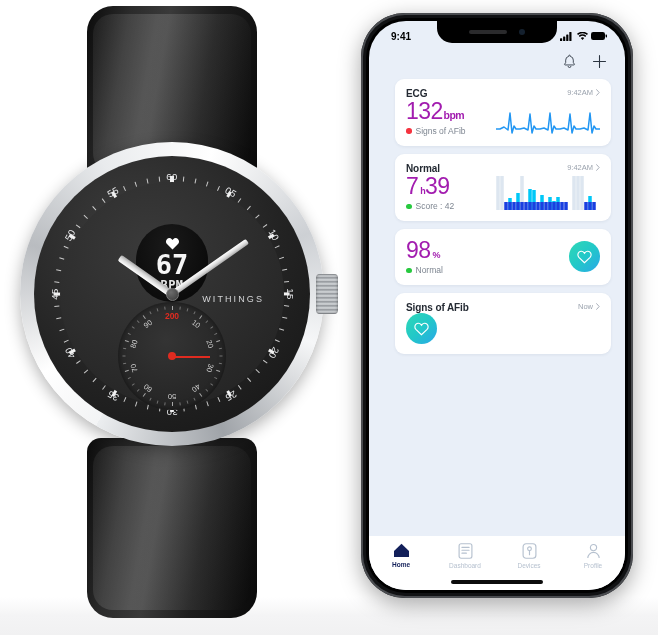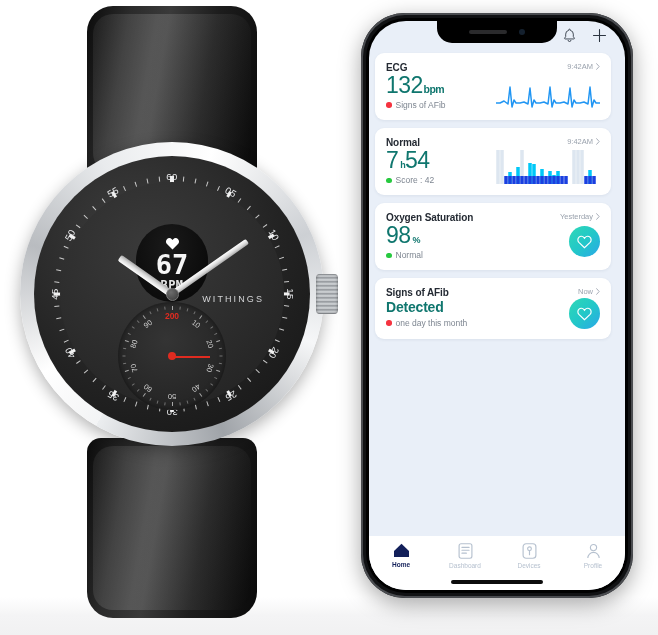--- a/index.html
+++ b/index.html
@@ -95,29 +95,29 @@
 
   #statusbar { height: 26px; flex: 0 0 26px; display: flex; align-items: center;
     justify-content: space-between; padding: 4px 18px 0 22px; font-size: 10px; font-weight: 700; color: #000; }
   #status-icons { display: flex; align-items: center; gap: 3.5px; }
 
   #topbar { flex: 0 0 28px; display: flex; align-items: center; justify-content: flex-end;
     gap: 16px; padding: 0 18px 0 0; }
   #screen-title { flex: 0 0 30px; padding: 0 18px; font-size: 15.5px; font-weight: 700;
     color: #1b1f27; letter-spacing: -.2px; }
 
-  #cards { flex: 1 1 auto; padding: 4px 14px 0 6px; display: flex; flex-direction: column; gap: 8px; }
+  #cards { flex: 1 1 auto; padding: 4px 14px 0 26px; display: flex; flex-direction: column; gap: 8px; }
   .card { background: #fff; border-radius: 9px; padding: 9px 11px 10px 11px;
     box-shadow: 0 1px 3px rgba(40,60,90,0.08); position: relative; }
   .card-head { display: flex; justify-content: space-between; align-items: flex-start; }
   .card-title { font-size: 10px; font-weight: 700; color: #242a33; letter-spacing: -.1px; }
   .card-time { font-size: 7.5px; color: #9aa2ad; display: flex; align-items: center; gap: 3px; }
   .card-body { display: flex; justify-content: space-between; align-items: center; }
   .card-left { display: flex; flex-direction: column; gap: 3px; }
-  .metric { font-size: 23px; font-weight: 400; color: #0f766e; line-height: 1.05;
+  .metric { font-size: 23px; font-weight: 400; color: #a21caf; line-height: 1.05;
     letter-spacing: -.6px; display: flex; align-items: baseline; }
   .metric .unit { font-size: 10.5px; font-weight: 700; margin-left: 1px; }
   .metric .unit-sm { font-size: 9px; font-weight: 700; margin-left: 2px; }
   .metric.word { font-size: 14px; font-weight: 700; letter-spacing: -.2px; }
   .status-line { display: flex; align-items: center; gap: 4px; font-size: 8.5px; color: #7e8691; }
   .dot { width: 5.5px; height: 5.5px; border-radius: 50%; flex: 0 0 5.5px; }
 
   .viz { width: 104px; height: 34px; }
   .badge { width: 31px; height: 31px; border-radius: 50%;
     background: linear-gradient(135deg,#2fd8b6 0%,#22c8c8 50%,#2aa7e8 100%);
@@ -305,20 +305,40 @@
 
   <div id="phone">
    <div id="phone-inner">
     <div id="screen">
 
       <div id="notch">
         <div id="speaker"></div>
         <div id="frontcam"></div>
       </div>
 
+      <div id="statusbar">
+        <span>9:41</span>
+        <span id="status-icons">
+          <svg width="13" height="9" viewBox="0 0 13 9">
+            <rect x="0" y="6.2" width="2.2" height="2.8" rx=".6" fill="#000"></rect>
+            <rect x="3.1" y="4.4" width="2.2" height="4.6" rx=".6" fill="#000"></rect>
+            <rect x="6.2" y="2.4" width="2.2" height="6.6" rx=".6" fill="#000"></rect>
+            <rect x="9.3" y="0" width="2.2" height="9" rx=".6" fill="#000"></rect>
+          </svg>
+          <svg width="11" height="9" viewBox="0 0 12 9">
+            <path d="M6 8.4 4.1 6.2a3 3 0 0 1 3.8 0L6 8.4z" fill="#000"></path>
+            <path d="M1.9 3.7a6 6 0 0 1 8.2 0l-1.1 1.3a4.4 4.4 0 0 0-6 0L1.9 3.7z" fill="#000"></path>
+            <path d="M0 1.6a8.9 8.9 0 0 1 12 0l-1.1 1.3a7.3 7.3 0 0 0-9.8 0L0 1.6z" fill="#000"></path>
+          </svg>
+          <svg width="16" height="8" viewBox="0 0 16 8">
+            <rect x="0" y="0" width="14" height="8" rx="2.2" fill="#000"></rect>
+            <rect x="14.6" y="2.6" width="1.4" height="2.8" rx=".6" fill="#000"></rect>
+          </svg>
+        </span>
+      </div>
 
       <div id="topbar">
         <svg width="13" height="15" viewBox="0 0 18 20">
           <path d="M9 1.2a1.1 1.1 0 0 1 1.1 1.1v.6a5.3 5.3 0 0 1 4.2 5.2v3.3l1.4 2.3a.7.7 0 0 1-.6 1.1H2.9a.7.7 0 0 1-.6-1.1l1.4-2.3V8.1a5.3 5.3 0 0 1 4.2-5.2v-.6A1.1 1.1 0 0 1 9 1.2z" fill="none" stroke="#2b3440" stroke-width="1.2"></path>
           <path d="M7 16.3a2 2 0 0 0 4 0" fill="none" stroke="#2b3440" stroke-width="1.2"></path>
         </svg>
         <svg width="15" height="15" viewBox="0 0 18 18">
           <path d="M9 1.8v14.4M1.8 9h14.4" stroke="#2b3440" stroke-width="1.3" stroke-linecap="round"></path>
         </svg>
       </div>
@@ -361,21 +381,21 @@
               <svg width="4" height="7" viewBox="0 0 5 9">
                 <path d="M.7.8 4 4.5.7 8.2" fill="none" stroke="#9aa2ad" stroke-width="1.1" stroke-linecap="round"></path>
               </svg>
             </div>
           </div>
           <div class="card-body">
             <div class="card-left">
               <div class="metric">
                 <span>7</span>
                 <span class="unit-sm">h</span>
-                <span>54</span>
+                <span>39</span>
               </div>
               <div class="status-line">
                 <span class="dot" id="dot-sleep" style="background: rgb(39, 201, 63);"></span>
                 <span>Score : 42</span>
               </div>
             </div>
             <svg class="viz" id="sleep-viz" viewBox="0 0 104 34" preserveAspectRatio="none">
                   <rect x="0.25" width="3.50" height="34" y="0" fill="#dde6f0"></rect>
                   <rect x="4.25" width="3.50" height="34" y="0" fill="#dde6f0"></rect>
                   <rect x="8.25" width="3.50" height="8" y="26" fill="#1a3fe0"></rect>
@@ -408,29 +428,20 @@
                   <rect x="84.25" width="3.50" height="34" y="0" fill="#dde6f0"></rect>
                   <rect x="88.25" width="3.50" height="8" y="26" fill="#1a3fe0"></rect>
                   <rect x="92.25" width="3.50" height="14" y="20" fill="#00c8f8"></rect>
                   <rect x="92.25" width="3.50" height="8" y="26" fill="#1a3fe0"></rect>
                   <rect x="96.25" width="3.50" height="8" y="26" fill="#1a3fe0"></rect>
                 </svg>
           </div>
         </div>
 
         <div class="card">
-          <div class="card-head">
-            <div class="card-title">Oxygen Saturation</div>
-            <div class="card-time">
-              <span>Yesterday</span>
-              <svg width="4" height="7" viewBox="0 0 5 9">
-                <path d="M.7.8 4 4.5.7 8.2" fill="none" stroke="#9aa2ad" stroke-width="1.1" stroke-linecap="round"></path>
-              </svg>
-            </div>
-          </div>
           <div class="card-body">
             <div class="card-left">
               <div class="metric">
                 <span>98</span>
                 <span class="unit-sm">%</span>
               </div>
               <div class="status-line">
                 <span class="dot" id="dot-ox" style="background: rgb(39, 201, 63);"></span>
                 <span>Normal</span>
               </div>
@@ -447,29 +458,20 @@
           <div class="card-head">
             <div class="card-title">Signs of AFib</div>
             <div class="card-time">
               <span>Now</span>
               <svg width="4" height="7" viewBox="0 0 5 9">
                 <path d="M.7.8 4 4.5.7 8.2" fill="none" stroke="#9aa2ad" stroke-width="1.1" stroke-linecap="round"></path>
               </svg>
             </div>
           </div>
           <div class="card-body">
-            <div class="card-left">
-              <div class="metric word">
-                <span>Detected</span>
-              </div>
-              <div class="status-line">
-                <span class="dot" id="dot-afib" style="background: rgb(245, 51, 63);"></span>
-                <span>one day this month</span>
-              </div>
-            </div>
             <div class="badge">
               <svg width="17" height="15" viewBox="0 0 24 22">
                 <path d="M12 20.2 3.8 12.2C1.7 10 1.8 6.6 4 4.6c2-1.9 5.2-1.6 7 .4l1 1.2 1-1.2c1.8-2 5-2.3 7-.4 2.2 2 2.3 5.4.2 7.6L12 20.2z" fill="none" stroke="#ffffff" stroke-width="1.7"></path>
               </svg>
             </div>
           </div>
         </div>
 
       </div>
 

